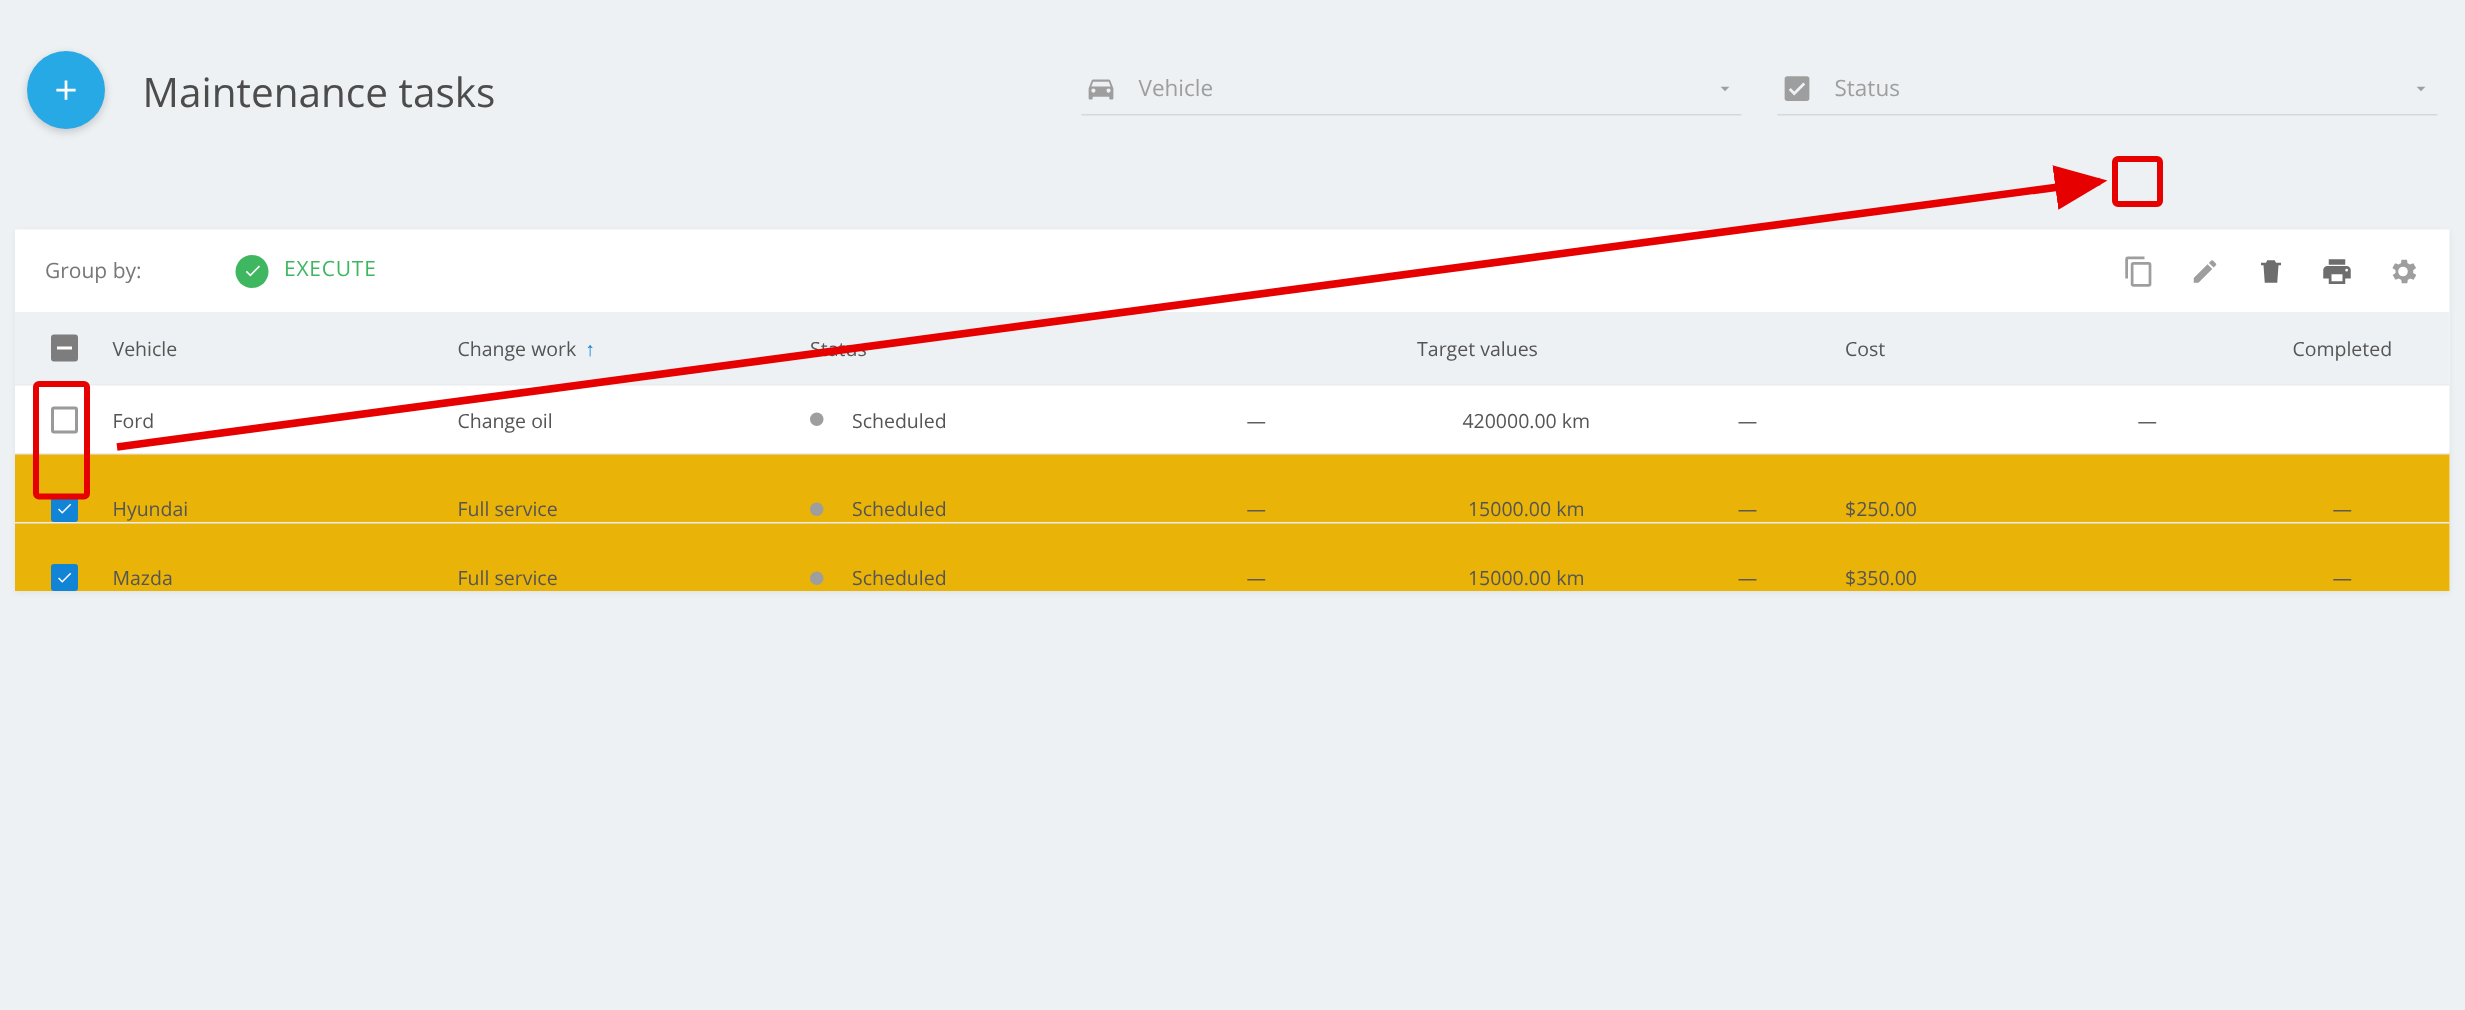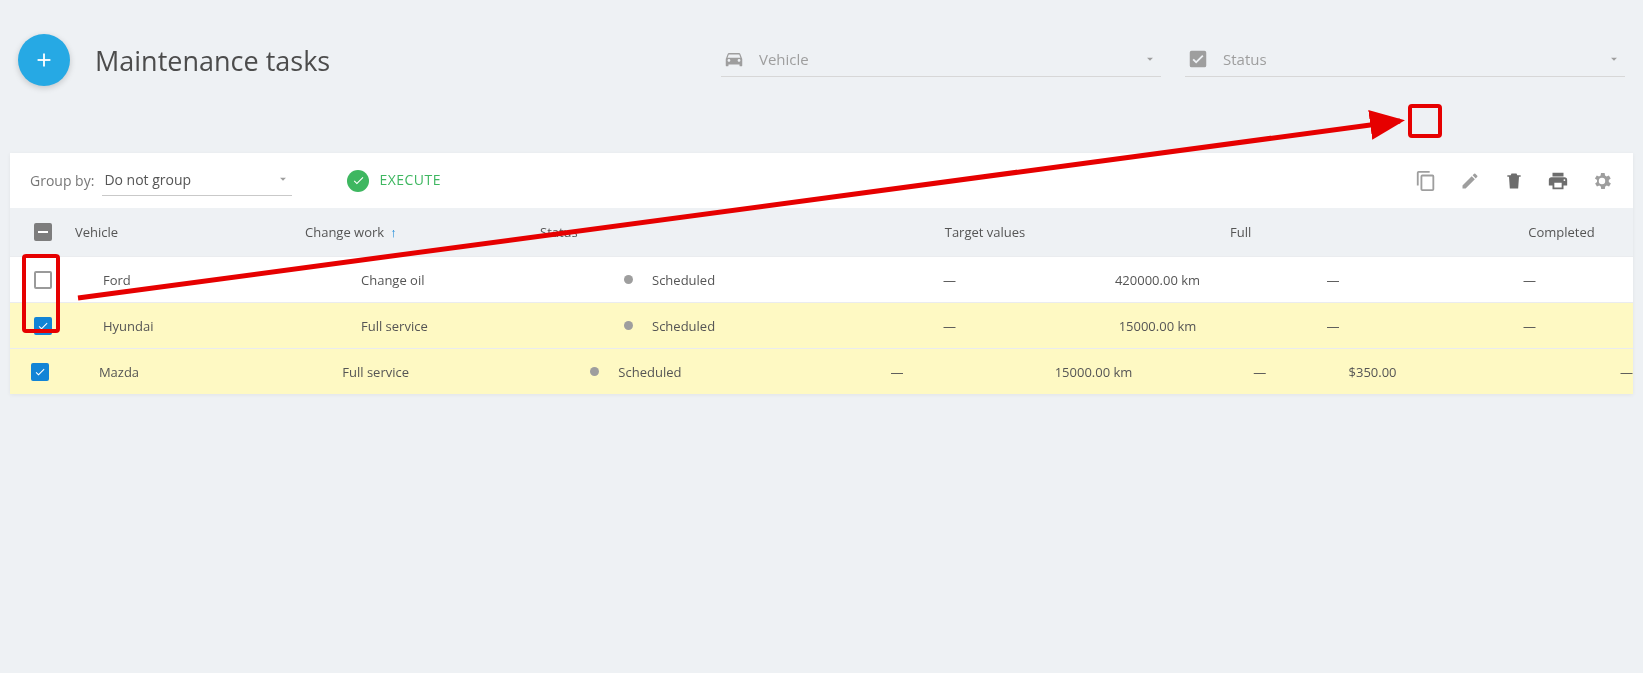--- a/index.html
+++ b/index.html
@@ -33,22 +33,22 @@
   .col-vehicle { width:230px; }
   .col-service { width:235px; display:flex; align-items:center; gap:6px; }
   .col-status { width:200px; display:flex; align-items:center; gap:10px; }
   .col-tv1 { width:195px; text-align:center; }
   .col-tv2 { width:165px; text-align:center; }
   .col-tv3 { width:130px; text-align:center; }
   .col-cost { width:260px; }
   .col-completed { flex:1; text-align:center; }
   .thead .col-tv-header { width:490px; text-align:center; }
 
-  .trow { display:flex; height:46px; align-items:center; font-size:13px; color:#555; border-top:1px solid #eaecef;gap:28px; }
-  .trow.selected { background:#fef9c3; }
+  .trow { display:flex; height:46px; align-items:center; font-size:13px; color:#555; border-top:1px solid #eaecef; }
+  .trow.selected { background:#eab308;align-items:flex-end; }
   .status-dot { width:9px; height:9px; border-radius:50%; background:#9e9e9e; display:inline-block; margin-right:9px; }
 
   
   .chk { width:18px; height:18px; border:2px solid #9a9a9a; border-radius:2px; background:#fff; display:flex; align-items:center; justify-content:center; cursor:pointer; }
   .chk.indeterminate { background:#7d7d7d; border-color:#7d7d7d; }
   .chk.indeterminate::after { content:""; width:10px; height:2.5px; background:#fff; }
   .chk.checked { background:#1284d6; border-color:#1284d6; }
   .chk.checked svg { width:12px; height:12px; }
 
   .sort-arrow { color:#1284d6; font-size:13px; }
@@ -88,26 +88,20 @@
           <path d="M7 10l5 5 5-5z"></path>
         </svg>
     </div>
   </div>
 </div>
 
 <div class="card">
 
   <div class="toolbar">
     <div class="group-by-lbl">Group by:</div>
-    <div class="group-select">
-      <span>Do not group</span>
-      <svg width="14" viewBox="0 0 24 24" fill="#9e9e9e">
-          <path d="M7 10l5 5 5-5z"></path>
-        </svg>
-    </div>
     <div class="execute">
       <span class="ok-icon">
         <svg width="13" height="13" viewBox="0 0 24 24">
             <path fill="#fff" d="M9 16.2 4.8 12l-1.4 1.4L9 19 21 7l-1.4-1.4z"></path>
           </svg>
       </span>
       <span>EXECUTE</span>
     </div>
     <div class="tool-icons">
       <span class="ico">
@@ -142,21 +136,21 @@
     <div class="col-check">
       <div class="chk indeterminate"></div>
     </div>
     <div class="col-vehicle">Vehicle</div>
     <div class="col-service">
       <span>Change work</span>
       <span class="sort-arrow">↑</span>
     </div>
     <div class="col-status">Status</div>
     <div class="col-tv-header">Target values</div>
-    <div class="col-cost">Full</div>
+    <div class="col-cost">Cost</div>
     <div class="col-completed">Completed</div>
   </div>
 
   <div class="trow">
     <div class="col-check">
         <div class="chk"></div>
       </div>
     <div class="col-vehicle">Ford</div>
     <div class="col-service">Change oil</div>
     <div class="col-status">
@@ -179,20 +173,21 @@
       </div>
     <div class="col-vehicle">Hyundai</div>
     <div class="col-service">Full service</div>
     <div class="col-status">
         <span class="status-dot"></span>
         <span>Scheduled</span>
       </div>
     <div class="col-tv1">—</div>
     <div class="col-tv2">15000.00 km</div>
     <div class="col-tv3">—</div>
+    <div class="col-cost">$250.00</div>
     <div class="col-completed">—</div>
   </div>
 
   <div class="trow selected">
     <div class="col-check">
         <div class="chk checked">
           <svg viewBox="0 0 24 24">
             <path fill="#fff" d="M9 16.2 4.8 12l-1.4 1.4L9 19 21 7l-1.4-1.4z"></path>
           </svg>
         </div>

